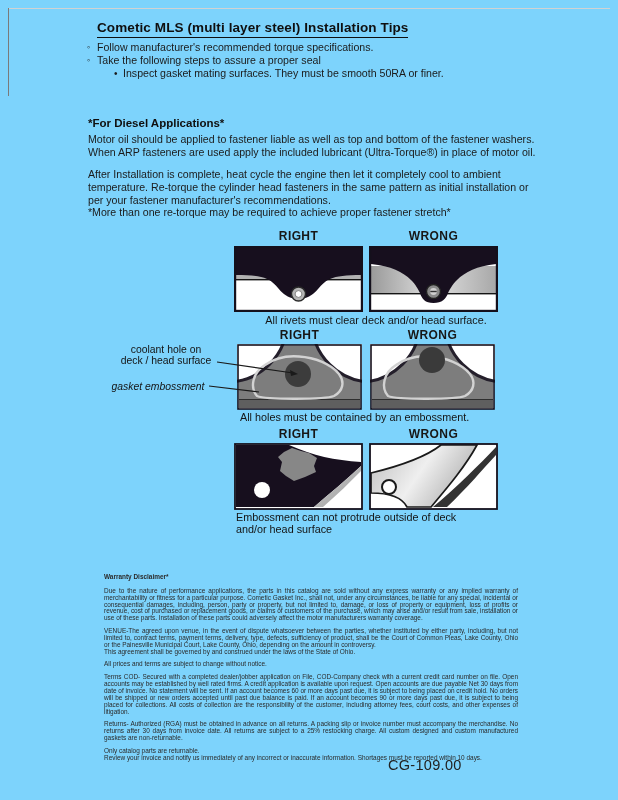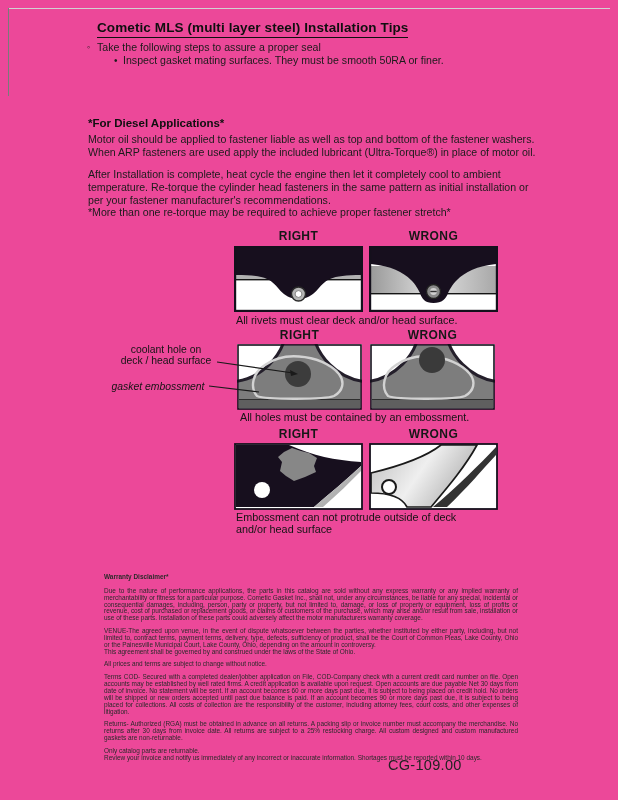--- a/index.html
+++ b/index.html
@@ -1,17 +1,17 @@
 <!DOCTYPE html>
 <html><head>
 <meta charset="utf-8">
 <style>
   html,body{margin:0;padding:0;background:#ffffff;}
   .page{
-    position:relative;width:618px;height:800px;background:#ec4899;overflow:hidden;
+    position:relative;width:618px;height:800px;background:#7dd3fc;overflow:hidden;
     font-family:"Liberation Sans","DejaVu Sans",sans-serif;color:#1b1b1b;
   }
   .scan-line-top{position:absolute;left:9px;top:8px;width:601px;height:1px;background:#d2d2d2;}
   .scan-line-left{position:absolute;left:8px;top:8px;width:1px;height:88px;background:#7a7a7a;}
 
   .title{
     position:absolute;left:97px;top:20px;font-size:13.5px;font-weight:700;color:#0f0f0f;
     border-bottom:1.6px solid #0f0f0f;padding-bottom:2px;letter-spacing:0.1px;
   }
   .bullets{position:absolute;left:87px;top:41px;width:470px;font-size:10.6px;line-height:13px;}
@@ -43,20 +43,21 @@
 <body>
 
 <div class="page">
 
   <div class="scan-line-top"></div>
   <div class="scan-line-left"></div>
 
   <div class="title">Cometic MLS (multi layer steel) Installation Tips</div>
 
   <div class="bullets">
+    <div class="b1">Follow manufacturer's recommended torque specifications.</div>
     <div class="b1">Take the following steps to assure a proper seal</div>
     <div class="b2">Inspect gasket mating surfaces.  They must be smooth 50RA or finer.</div>
   </div>
 
   <div class="h2">*For Diesel Applications*</div>
   <div class="para p1">Motor oil should be applied to fastener liable as well as top and bottom of the fastener washers. When ARP fasteners are used apply the included lubricant (Ultra-Torque®) in place of motor oil.</div>
   <div class="para p2">After Installation is complete, heat cycle the engine then let it completely cool to ambient temperature. Re-torque the cylinder head fasteners in the same pattern as initial installation or per your fastener manufacturer's recommendations.</div>
   <div class="para pnote">*More than one re-torque may be required to achieve proper fastener stretch*</div>
 
   <div class="dg-label" style="left:234px;top:229px;">RIGHT</div>
@@ -88,21 +89,21 @@
       <rect x="2" y="20" width="125" height="27" fill="url(#g1)"></rect>
       <rect x="2" y="47" width="125" height="1.4" fill="#141414"></rect>
       <path d="M2,2 H127 V18 C108,20 96,26 88,34 C83,39 81,43 79,47 C77,53 73,57 64.5,57 C56,57 53,53 51,47 C49,43 47,39 42,34 C34,26 22,20 2,18 Z" fill="#170f1e"></path>
       <circle cx="64.5" cy="45.5" r="7" fill="#8a8a8a" stroke="#222222" stroke-width="1.4"></circle>
       <circle cx="64.5" cy="45.5" r="3.4" fill="#cfcfcf"></circle>
       <line x1="61.3" y1="45.5" x2="67.7" y2="45.5" stroke="#333333" stroke-width="1.4"></line>
       <rect x="1" y="1" width="127" height="64" fill="none" stroke="#14101c" stroke-width="2.4"></rect>
     </svg>
   </div>
 
-  <div class="dg-caption" style="left:236px;top:314px;width:280px;">All rivets must clear deck and/or head surface.</div>
+  <div class="dg-caption" style="left:236px;top:314px;width:280px;text-align:center;">All rivets must clear deck and/or head surface.</div>
 
   <div class="dg-label" style="left:235px;top:328px;">RIGHT</div>
   <div class="dg-label" style="left:368px;top:328px;">WRONG</div>
 
   <div class="side-label" style="left:118px;top:344px;width:96px;">
     <div>coolant hole on</div>
     <div>deck / head surface</div>
   </div>
   <div class="side-label" style="left:110px;top:381px;width:96px;font-style:italic;">gasket embossment</div>
 

